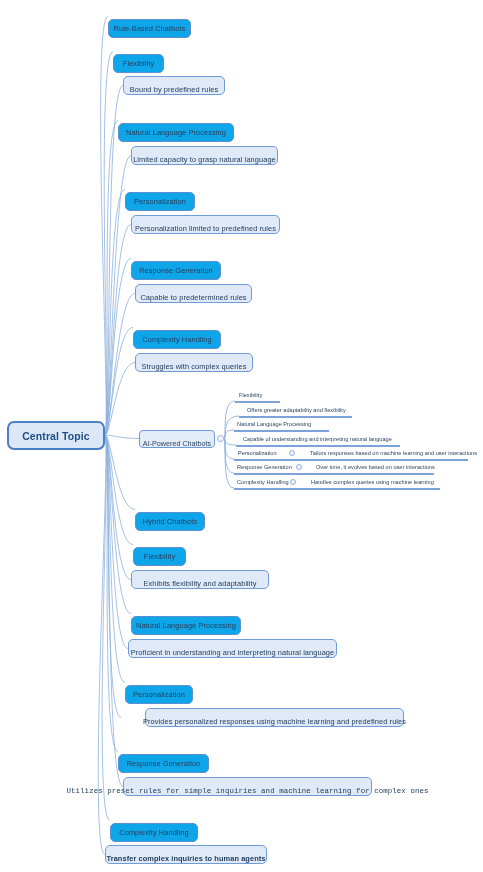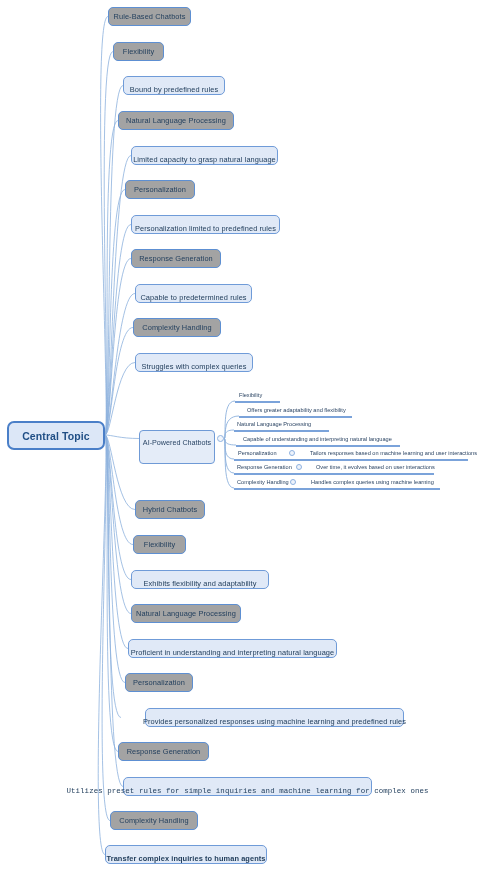--- a/index.html
+++ b/index.html
@@ -23,21 +23,21 @@
     color:#24405e;
     font-size:7.4px;
     letter-spacing:.09px;
     display:flex;
     align-items:center;
     justify-content:center;
     white-space:nowrap;
     padding:0 11px;
     height:19px;
   }
-  .node.lvl2{background:#a3a3a3;border-color:#5d8fd2;}
+  .node.lvl2{background:#0ea5e9;border-color:#5d8fd2;margin-top:12px;}
   .node.lvl3{background:#e0e9f7;border-color:#6f9bd8;align-items:flex-end;}
 
   
   .central{
     position:absolute;
     left:7px;top:421px;
     width:98px;height:29px;
     box-sizing:border-box;
     background:#dce7f7;
     border:2px solid #4a7fc8;
@@ -50,25 +50,25 @@
   }
 
   
   .subnode{
     position:absolute;
     box-sizing:border-box;
     background:#e4ecf8;
     border:1px solid #6f9ad6;
     border-radius:4px;
     height:17px;
-    display:flex;align-items:flex-end;justify-content:center;
+    display:flex;align-items:flex-start;justify-content:center;
     color:#2a4straight;
     color:#2a4565;
     font-size:7.2px;
-    padding:16px 9px;
+    padding:8px 9px;
     white-space:nowrap;
   }
   .srow{position:absolute;height:13px;}
   .srow .stext{
     position:absolute;
     top:0;left:0;
     height:11px;
     line-height:11px;
     font-size:5.6px;
     color:#2b4463;

